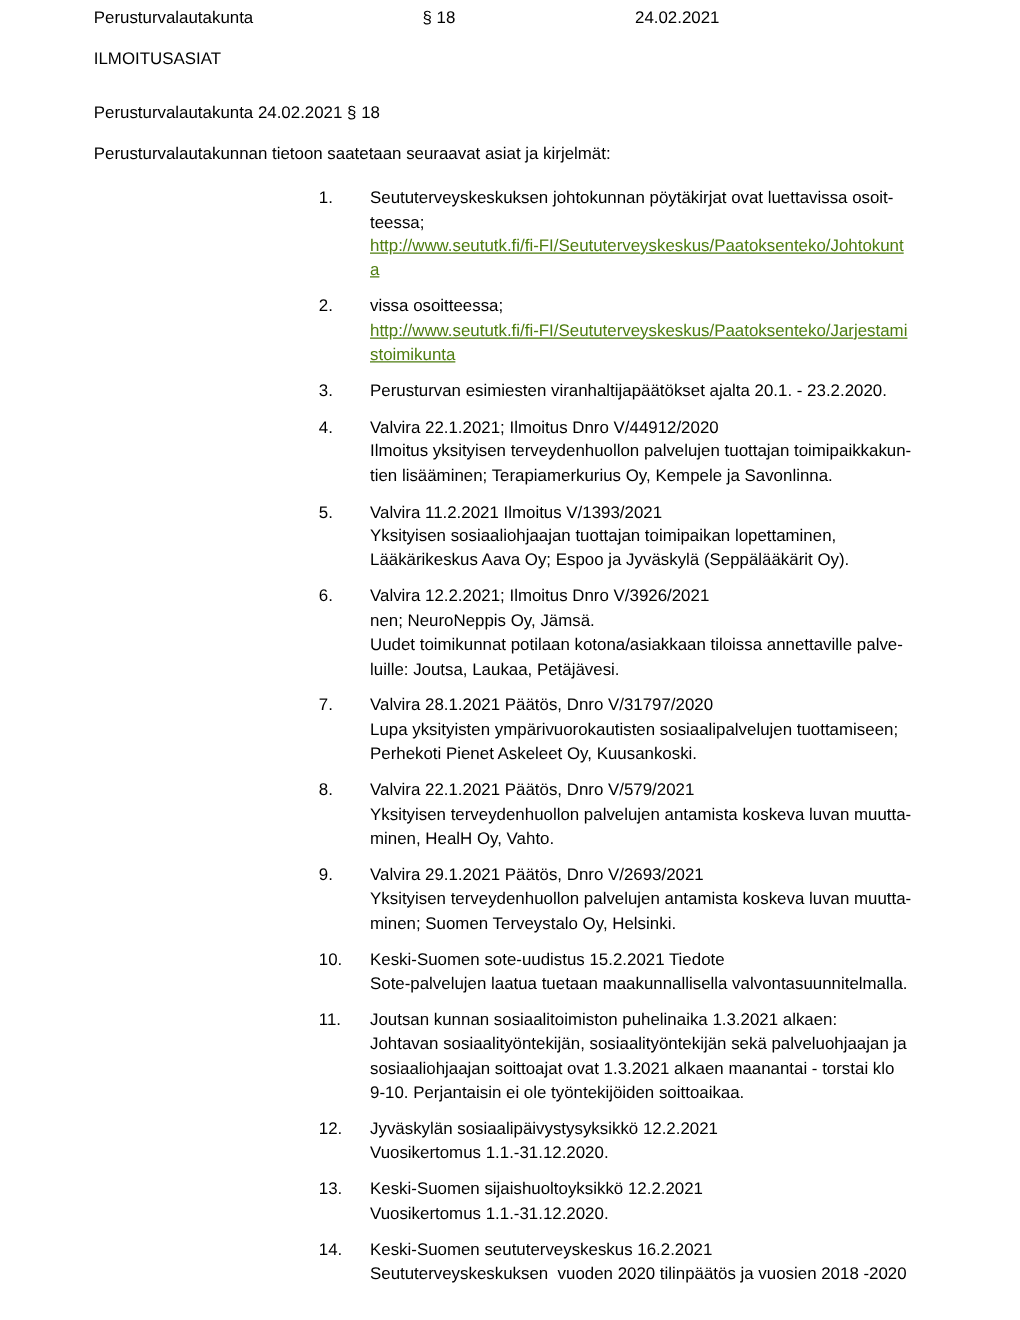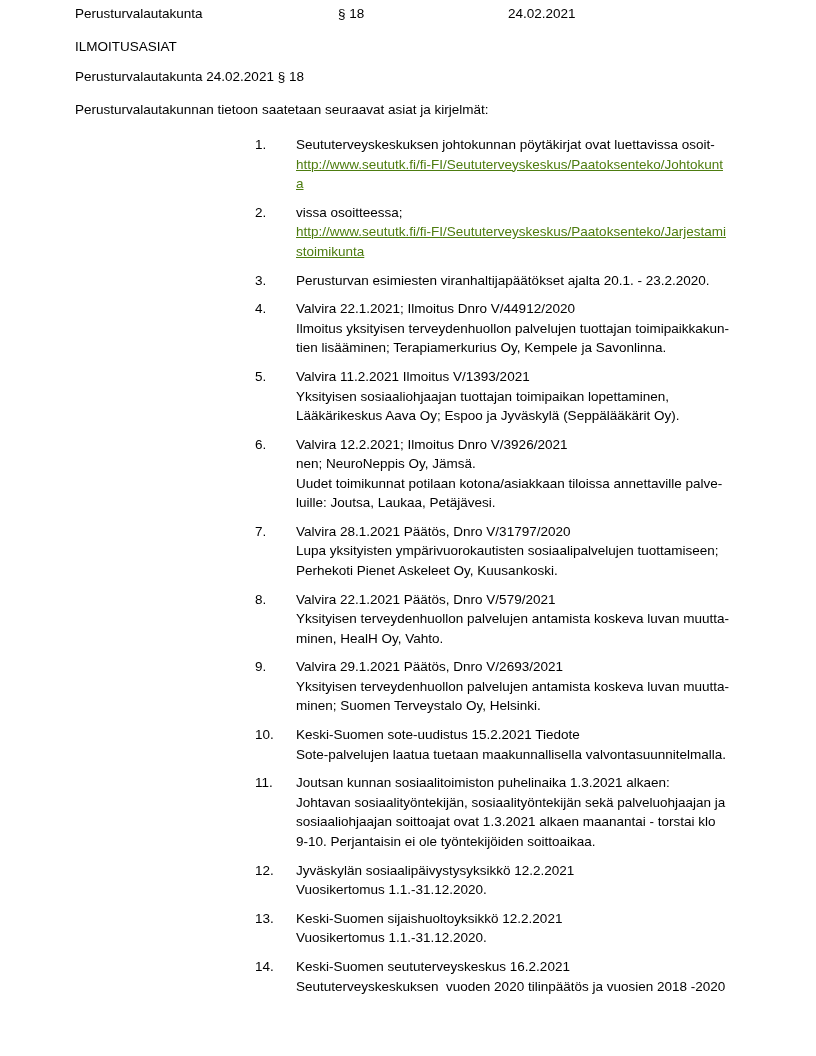--- a/index.html
+++ b/index.html
@@ -26,21 +26,21 @@
   }
   .doc-header {
     position: relative;
     height: 19.4px;
   }
   .doc-header .col-committee { position: absolute; left: 0; white-space: pre; }
   .doc-header .col-section   { position: absolute; left: 230px; white-space: pre; margin-left: 33px; }
   .doc-header .col-date      { position: absolute; left: 433px; white-space: pre; }
 
   .doc-title    { margin-top: 13.5px; white-space: pre; }
-  .doc-subtitle { margin-top: 11px; white-space: pre; }
+  .doc-subtitle { margin-top: 24px; white-space: pre; }
   .doc-intro    { margin-top: 13.5px; white-space: pre; }
 
   .items { margin-top: 15.5px; }
   .item {
     position: relative;
     padding-left: 221px;
     margin-bottom: 9.5px;
   }
   .item .num {
     position: absolute;
@@ -70,20 +70,21 @@
 
   <div class="doc-subtitle">Perusturvalautakunta 24.02.2021 § 18</div>
 
   <div class="doc-intro">Perusturvalautakunnan tietoon saatetaan seuraavat asiat ja kirjelmät:</div>
 
   <div class="items" id="items">
       <div class="item">
         <span class="num">1.</span>
         <div>
           <div class="line">Seututerveyskeskuksen johtokunnan pöytäkirjat ovat luettavissa osoit-</div>
+          <div class="line">teessa;</div>
           <a class="line">http://www.seututk.fi/fi-FI/Seututerveyskeskus/Paatoksenteko/Johtokunt</a>
           <a class="line">a</a>
         </div>
       </div>
       <div class="item">
         <span class="num">2.</span>
         <div>
           <div class="line">vissa osoitteessa;</div>
           <a class="line">http://www.seututk.fi/fi-FI/Seututerveyskeskus/Paatoksenteko/Jarjestami</a>
           <a class="line">stoimikunta</a>

